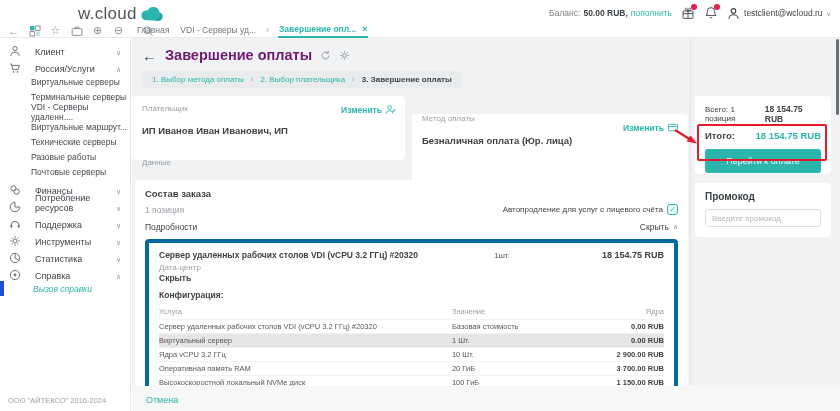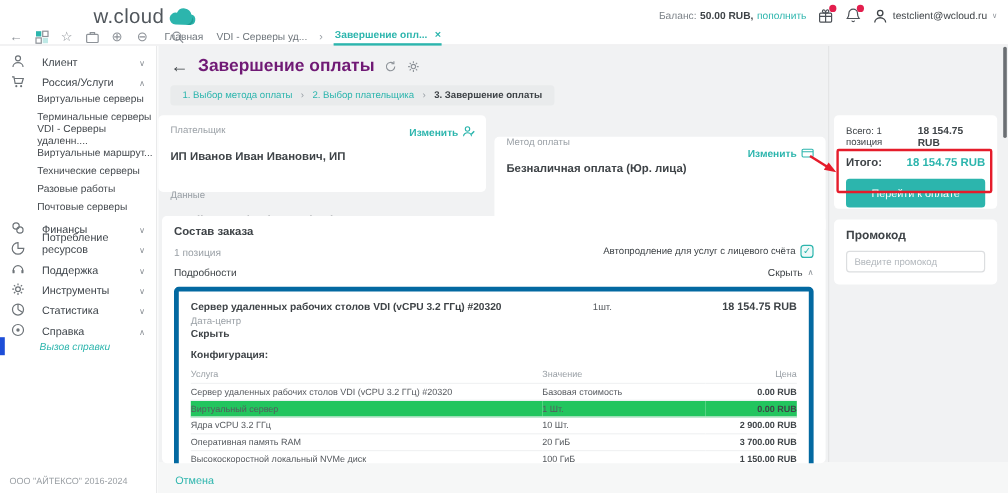--- a/index.html
+++ b/index.html
@@ -115,21 +115,21 @@
   .item-sub { font-size:8px; color:#9aa0a6; margin-top:3px; }
   .item-sub-val { font-size:8.5px; font-weight:bold; margin-top:1px; }
   .config-label { font-size:8.5px; font-weight:bold; margin-top:7px; }
 
   table.cfg { width:100%; border-collapse:collapse; margin-top:5px; font-size:7.5px; }
   table.cfg th { color:#9aa0a6; font-weight:normal; text-align:left; padding:2px 0 3px; }
   table.cfg th.c3, table.cfg td.c3 { text-align:right; }
   table.cfg th.c1 { width:58%; } table.cfg th.c2 { width:27%; } table.cfg th.c3 { width:15%; }
   table.cfg td { padding:2px 0; border-top:1px solid #f1f2f3; color:#55595e; }
   table.cfg td.c3 { font-weight:bold; color:#3e4347; }
-  table.cfg tr.hl td { background:#22c55e; }
+  table.cfg tr.hl td { background:#e5e5e5; }
 
   .cancel-link { position:absolute; left:14px; top:357px; font-size:9px; color:#2cb5ad; cursor:pointer; }
   .scroll-thumb { position:absolute; right:1px; top:1px; width:3px; height:76px; background:#6b6f73;
                   border-radius:2px; cursor:pointer; }
   svg { display:block; }
 </style>
 </head>
 <body>
 
 <div id="screen">
@@ -422,21 +422,21 @@
         </div>
         <div class="item-sub">Дата-центр</div>
         <div class="item-sub-val">Скрыть</div>
         <div class="config-label">Конфигурация:</div>
 
         <table class="cfg">
           <thead>
             <tr>
               <th class="c1">Услуга</th>
               <th class="c2">Значение</th>
-              <th class="c3">Цена</th>
+              <th class="c3">Ядра</th>
             </tr>
           </thead>
           <tbody>
             <tr>
               <td class="c1">Сервер удаленных рабочих столов VDI (vCPU 3.2 ГГц) #20320</td>
               <td class="c2">Базовая стоимость</td>
               <td class="c3">0.00 RUB</td>
             </tr>
             <tr class="hl">
               <td class="c1">Виртуальный сервер</td>

